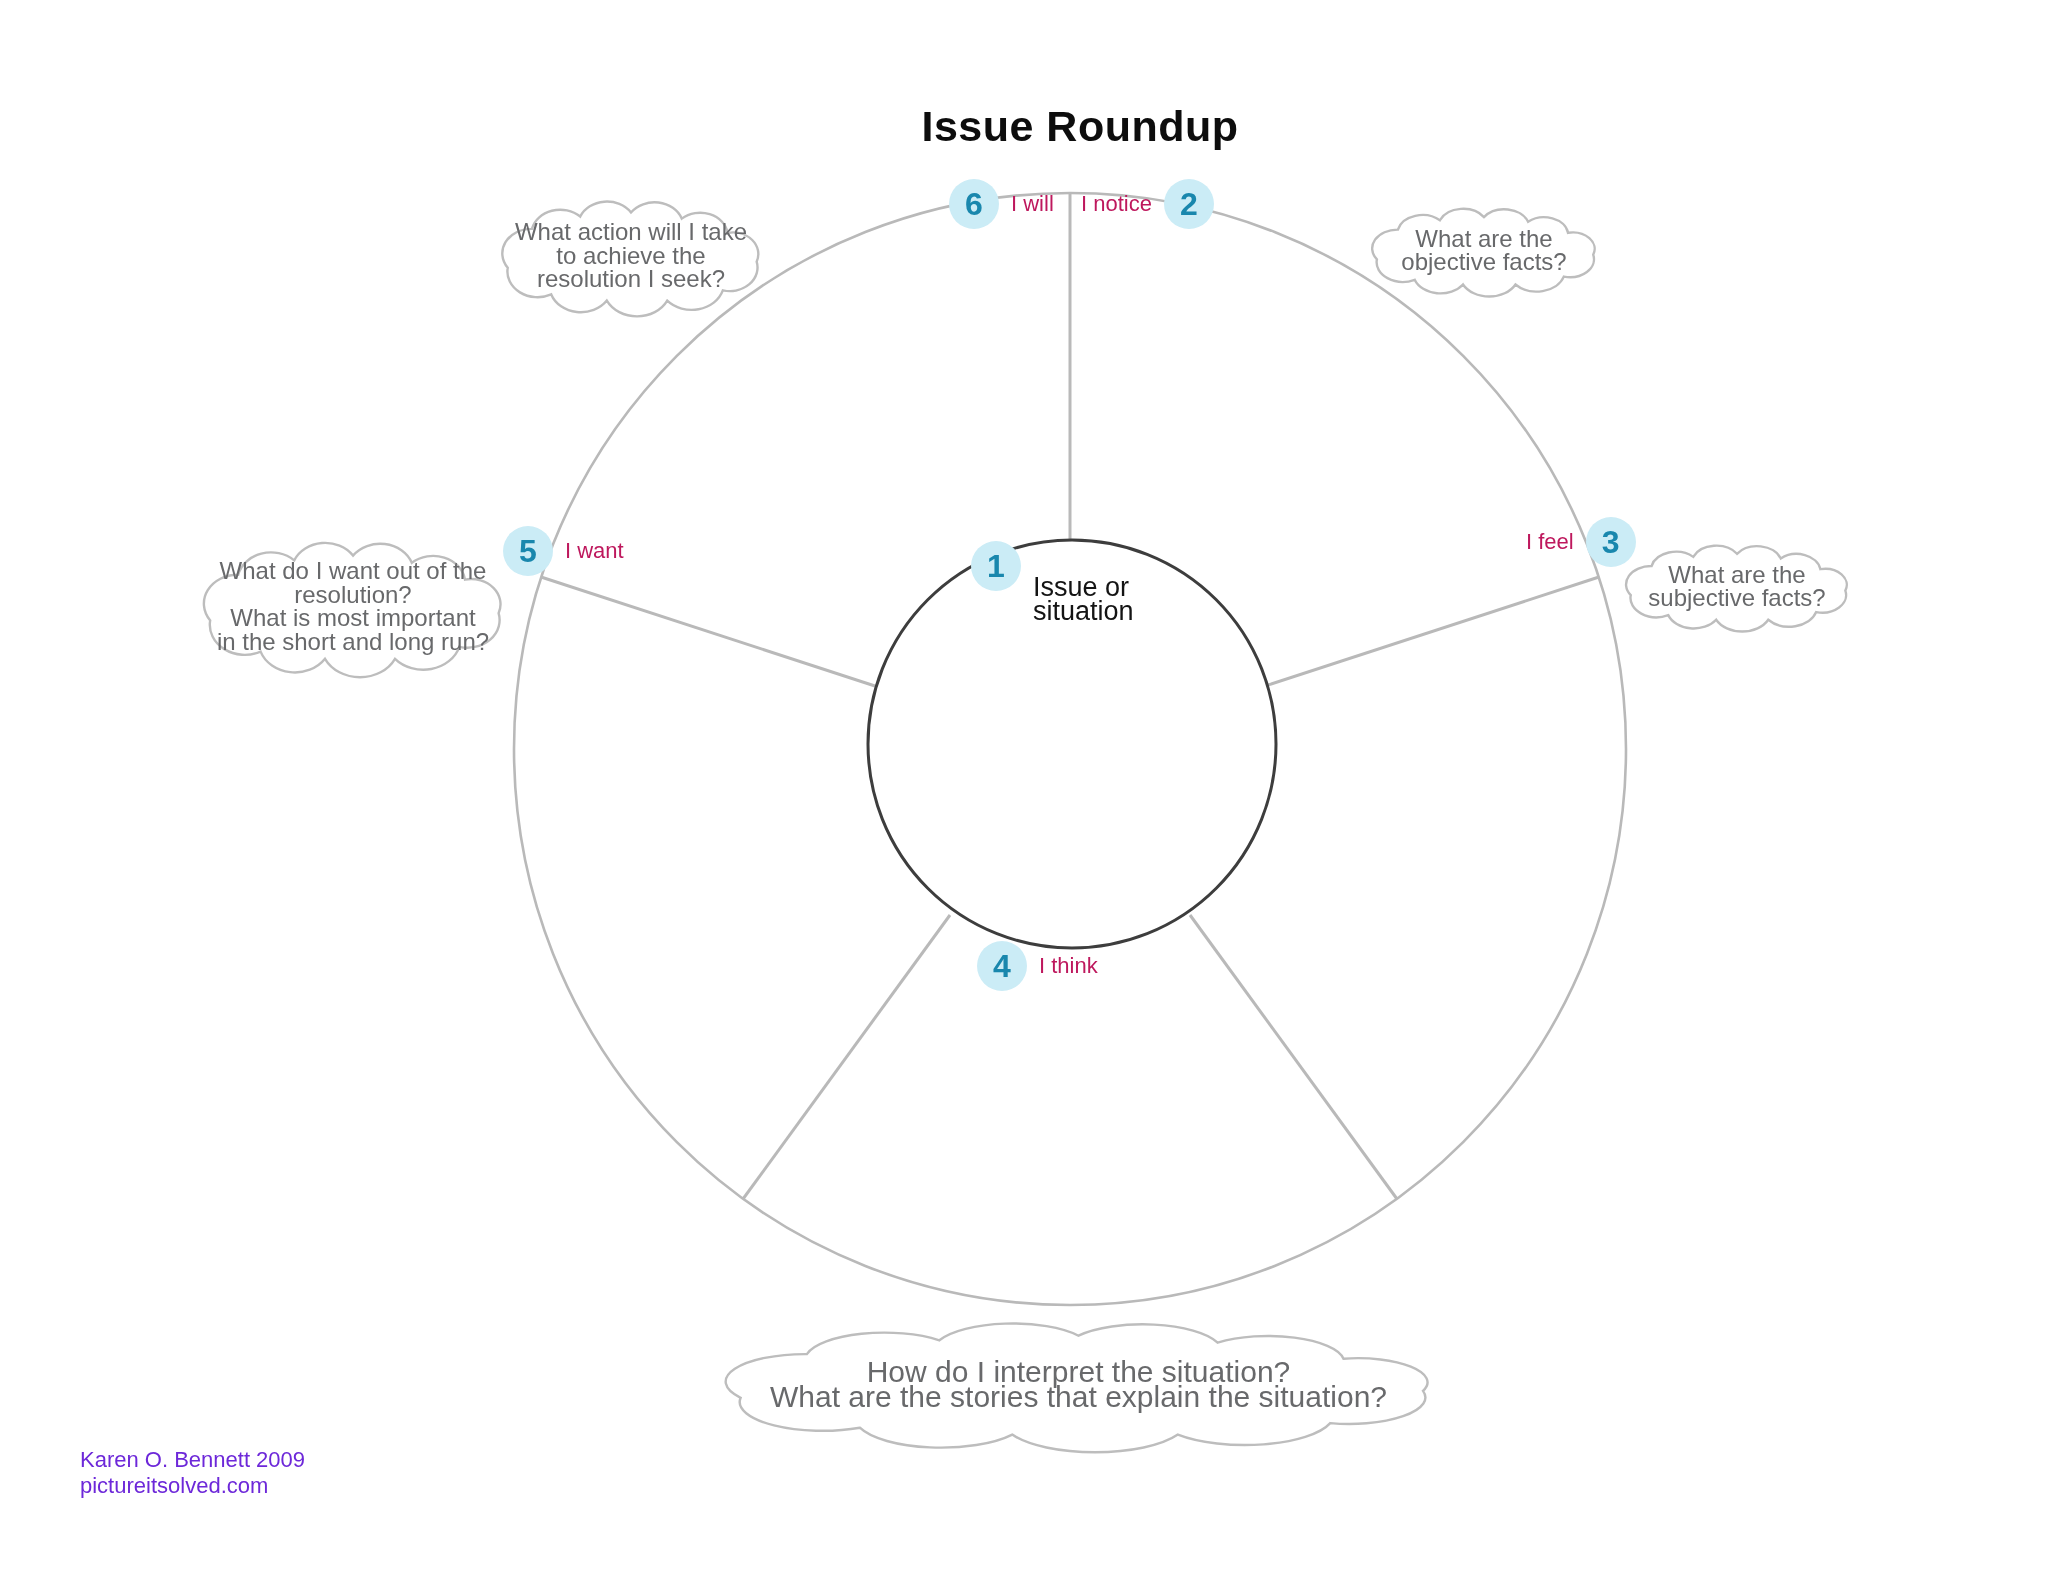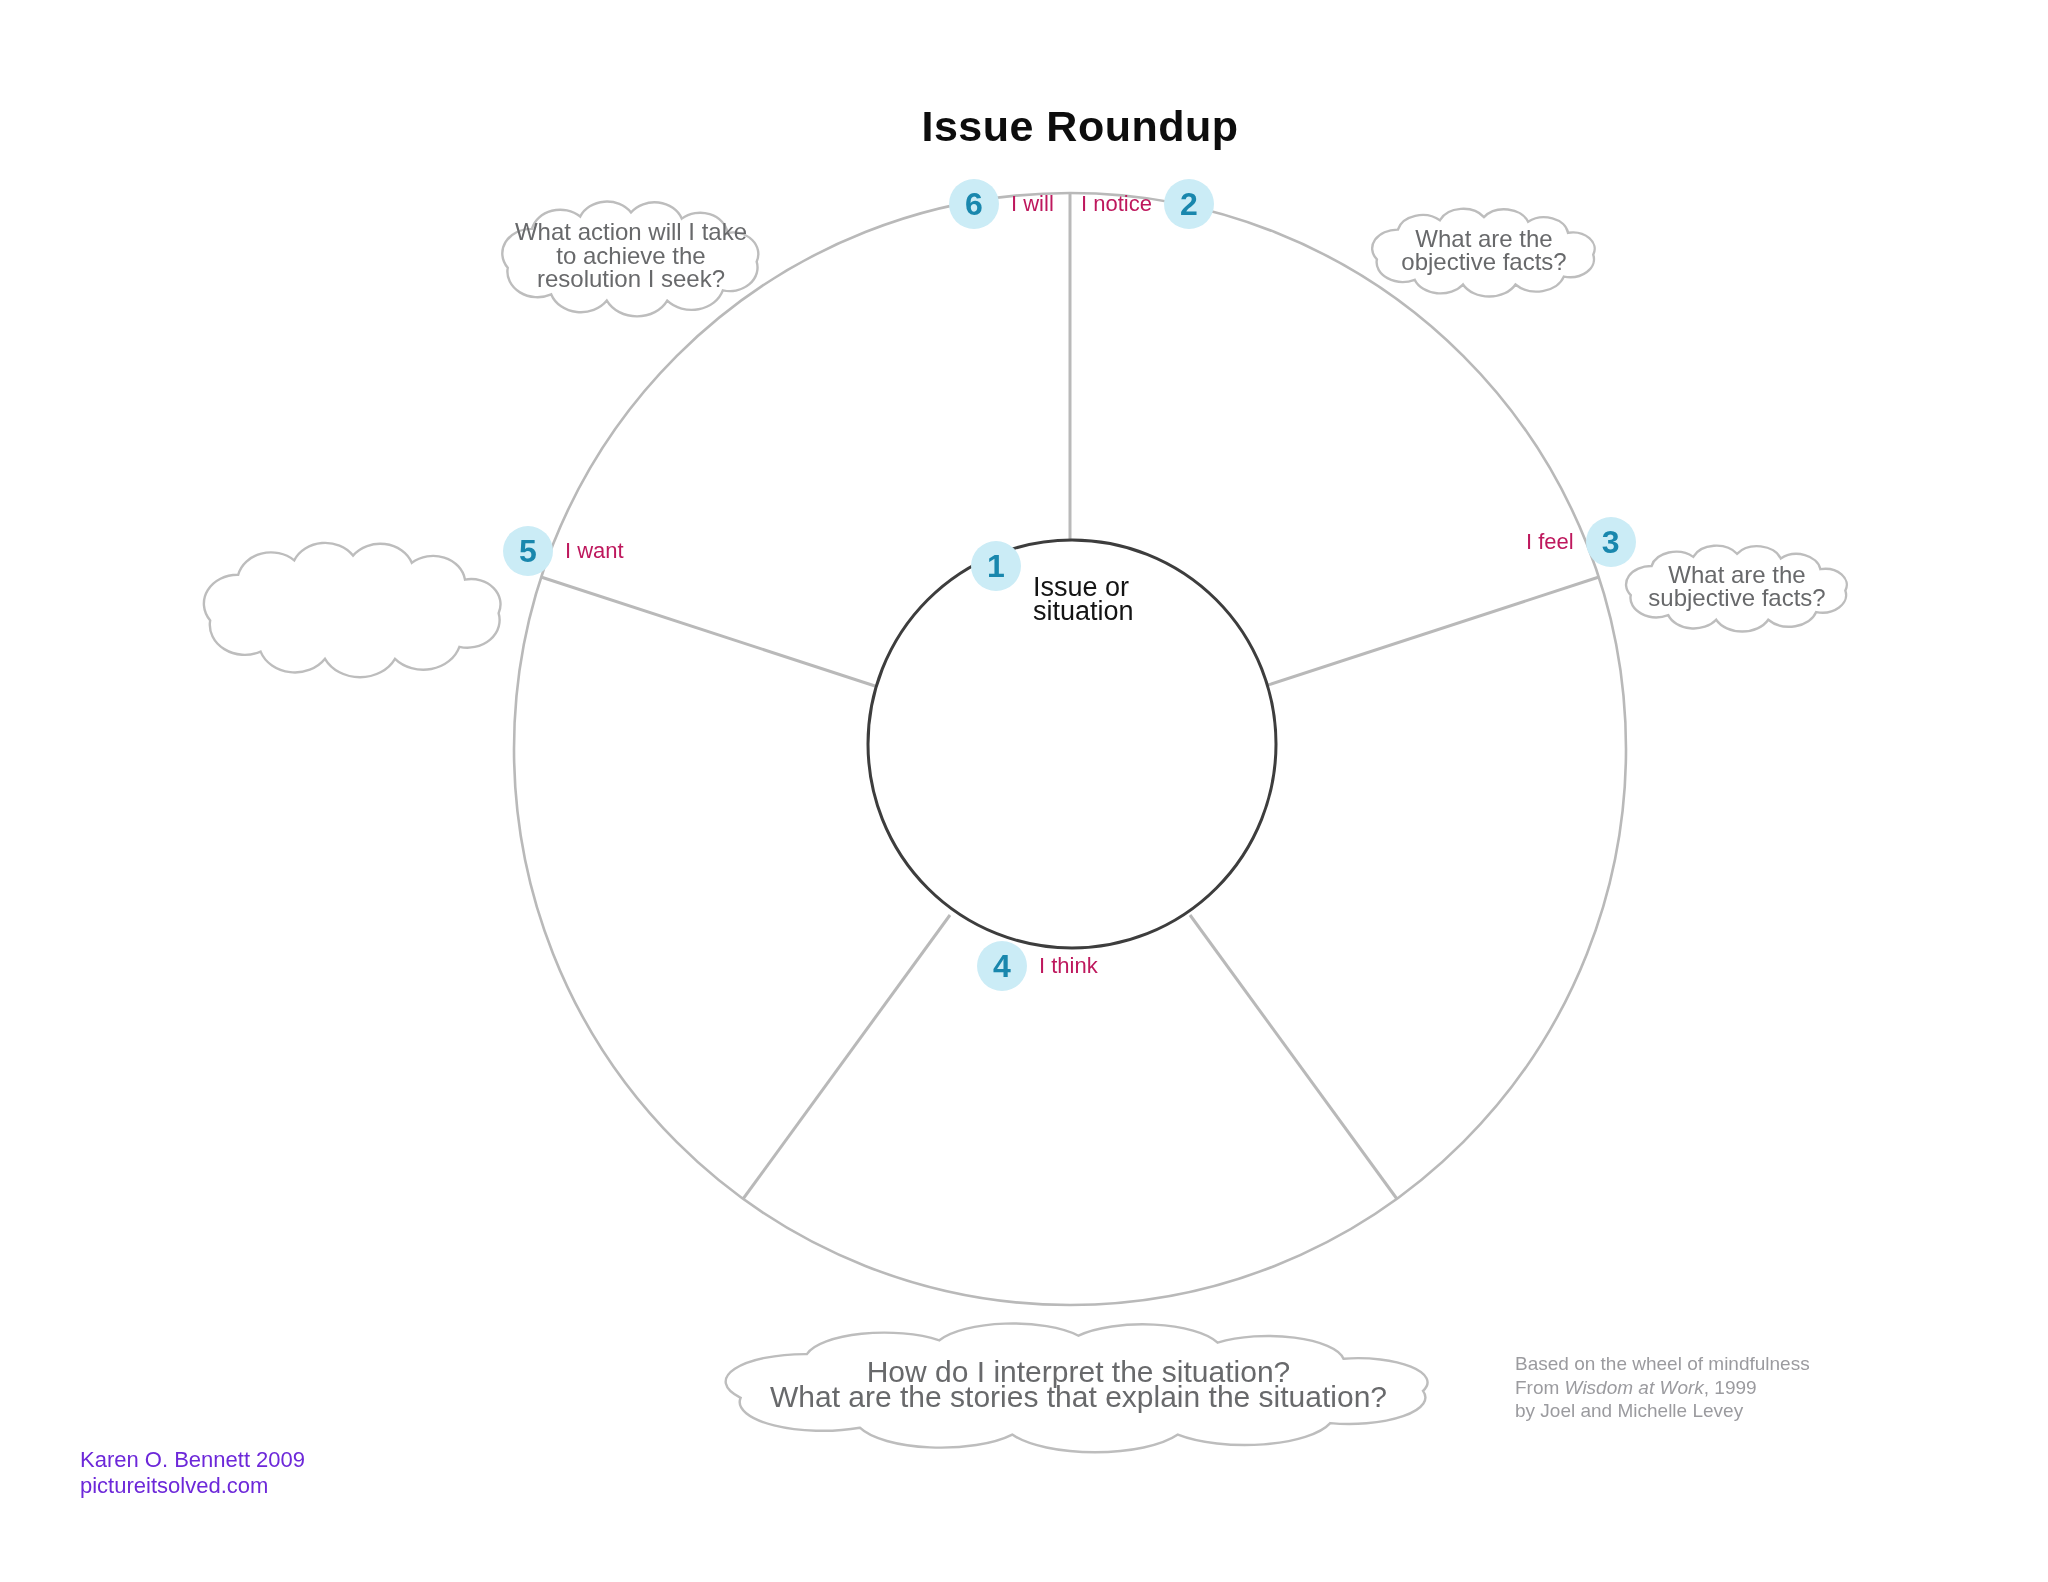--- a/index.html
+++ b/index.html
@@ -77,20 +77,26 @@
     <div>What action will I take</div>
     <div>to achieve the</div>
     <div>resolution I seek?</div>
   </div>
 
   <div class="cloud-text" style="left:1358px;top:203px;width:252px;height:94px;">
     <div>What are the</div>
     <div>objective facts?</div>
   </div>
 
+  <div class="cloud-text" style="left:185px;top:534px;width:336px;height:144px;">
+    <div>What do I want out of the</div>
+    <div>resolution?</div>
+    <div>What is most important</div>
+    <div>in the short and long run?</div>
+  </div>
 
   <div class="cloud-text" style="left:1612px;top:540px;width:250px;height:92px;">
     <div>What are the</div>
     <div>subjective facts?</div>
   </div>
 
   <div class="cloud-text big" style="left:681px;top:1315px;width:795px;height:138px;">
     <div>How do I interpret the situation?</div>
     <div>What are the stories that explain the situation?</div>
   </div>
@@ -121,24 +127,19 @@
   <div class="segment" style="left:977px;top:941px;">
     <span class="badge">4</span>
     <span class="seg-label">I think</span>
   </div>
 
   <div class="segment" style="left:503px;top:526px;">
     <span class="badge">5</span>
     <span class="seg-label">I want</span>
   </div>
 
-  <div class="attribution">
-    <div>Based on the wheel of mindfulness</div>
-    <div><span>From </span><span class="book">Wisdom at Work</span><span>, 1999</span></div>
-    <div>by Joel and Michelle Levey</div>
-  </div>
 
   <div class="credit">
     <div>Karen O. Bennett 2009</div>
     <div>pictureitsolved.com</div>
   </div>
 
 </div>
 
 </body></html>

